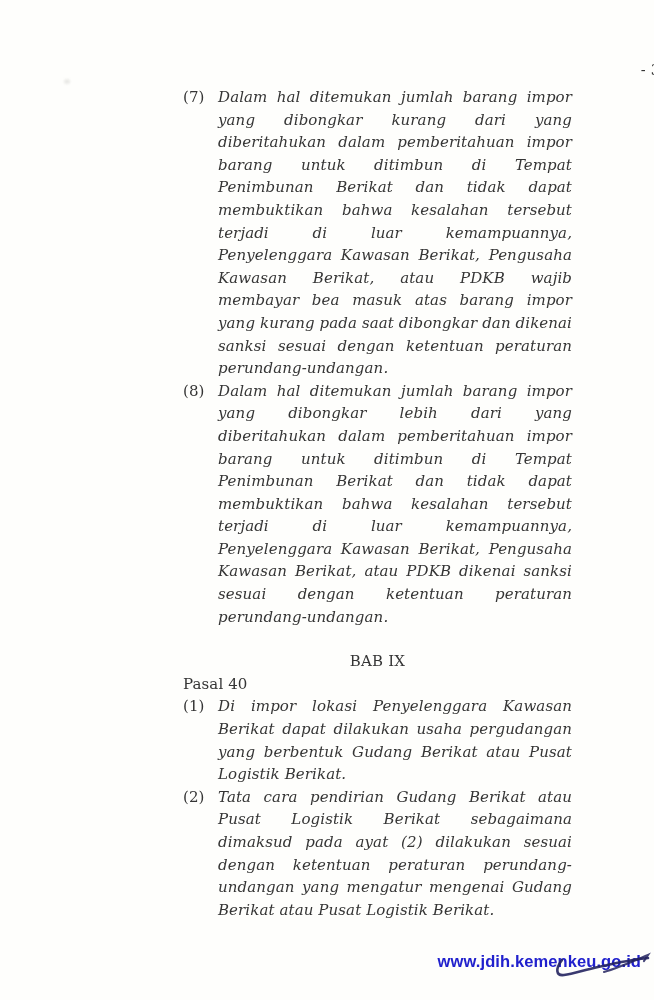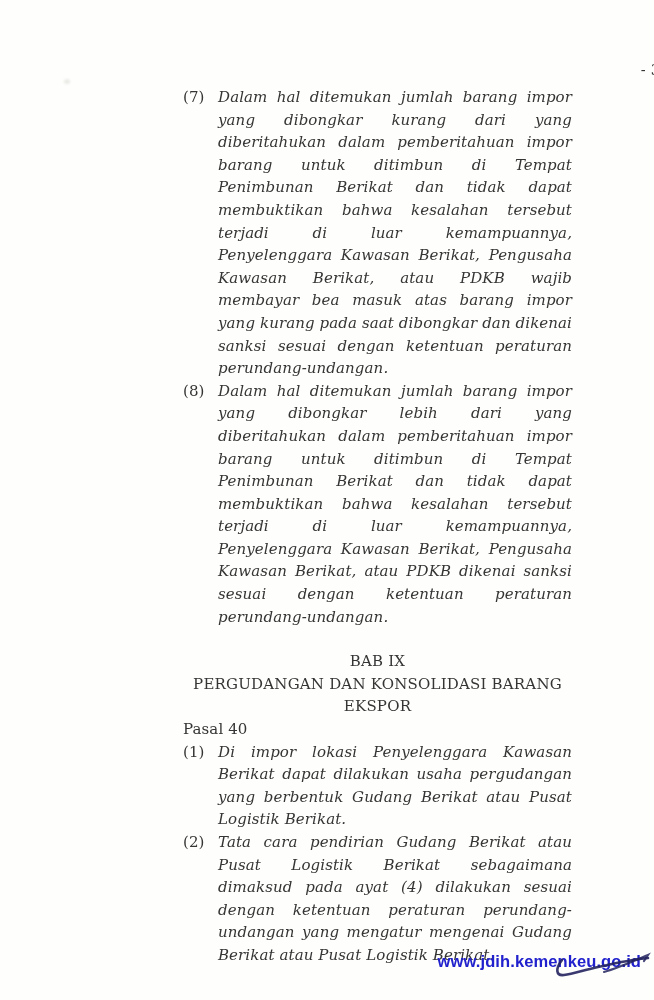--- a/index.html
+++ b/index.html
@@ -84,33 +84,32 @@
       <div class="txt">Dalam hal ditemukan jumlah barang impor yang dibongkar kurang dari yang diberitahukan dalam pemberitahuan impor barang untuk ditimbun di Tempat Penimbunan Berikat dan tidak dapat membuktikan bahwa kesalahan tersebut terjadi di luar kemampuannya, Penyelenggara Kawasan Berikat, Pengusaha Kawasan Berikat, atau PDKB wajib membayar bea masuk atas barang impor yang kurang pada saat dibongkar dan dikenai sanksi sesuai dengan ketentuan peraturan perundang-undangan.</div>
     </div>
 
     <div class="item">
       <span class="num">(8)</span>
       <div class="txt">Dalam hal ditemukan jumlah barang impor yang dibongkar lebih dari yang diberitahukan dalam pemberitahuan impor barang untuk ditimbun di Tempat Penimbunan Berikat dan tidak dapat membuktikan bahwa kesalahan tersebut terjadi di luar kemampuannya, Penyelenggara Kawasan Berikat, Pengusaha Kawasan Berikat, atau PDKB dikenai sanksi sesuai dengan ketentuan peraturan perundang-undangan.</div>
     </div>
 
     <div class="chapter">
       <div>BAB IX</div>
-      <div>PERGUDANGAN DAN KONSOLIDASI BARANG EKSPOR</div>
     </div>
 
     <div class="pasal-heading">Pasal 40</div>
 
     <div class="item">
       <span class="num">(1)</span>
       <div class="txt">Di impor lokasi Penyelenggara Kawasan Berikat dapat dilakukan usaha pergudangan yang berbentuk Gudang Berikat atau Pusat Logistik Berikat.</div>
     </div>
 
     <div class="item">
       <span class="num">(2)</span>
-      <div class="txt">Tata cara pendirian Gudang Berikat atau Pusat Logistik Berikat sebagaimana dimaksud pada ayat (4) dilakukan sesuai dengan ketentuan peraturan perundang-undangan yang mengatur mengenai Gudang Berikat atau Pusat Logistik Berikat.</div>
+      <div class="txt">Tata cara pendirian Gudang Berikat atau Pusat Logistik Berikat sebagaimana dimaksud pada ayat (2) dilakukan sesuai dengan ketentuan peraturan perundang-undangan yang mengatur mengenai Gudang Berikat atau Pusat Logistik Berikat.</div>
     </div>
 
   </div>
 
   <a href="#" class="footer-link" style="color: rgb(33, 33, 205);">www.jdih.kemenkeu.go.id</a>
 
   <svg class="signature-scribble" viewBox="0 0 114 40" xmlns="http://www.w3.org/2000/svg">
     <path d="M22,18 c-7,9 -6,16 2,15 c9,-1 20,-5 34,-8 c18,-4 38,-8 50,-9" fill="none" stroke="#23235f" stroke-width="2.6" stroke-linecap="round" opacity="0.9"></path>
     <path d="M64,30 C78,26 96,18 108,13 l-4,6" fill="none" stroke="#23235f" stroke-width="2.2" stroke-linecap="round" opacity="0.85"></path>
   </svg>

